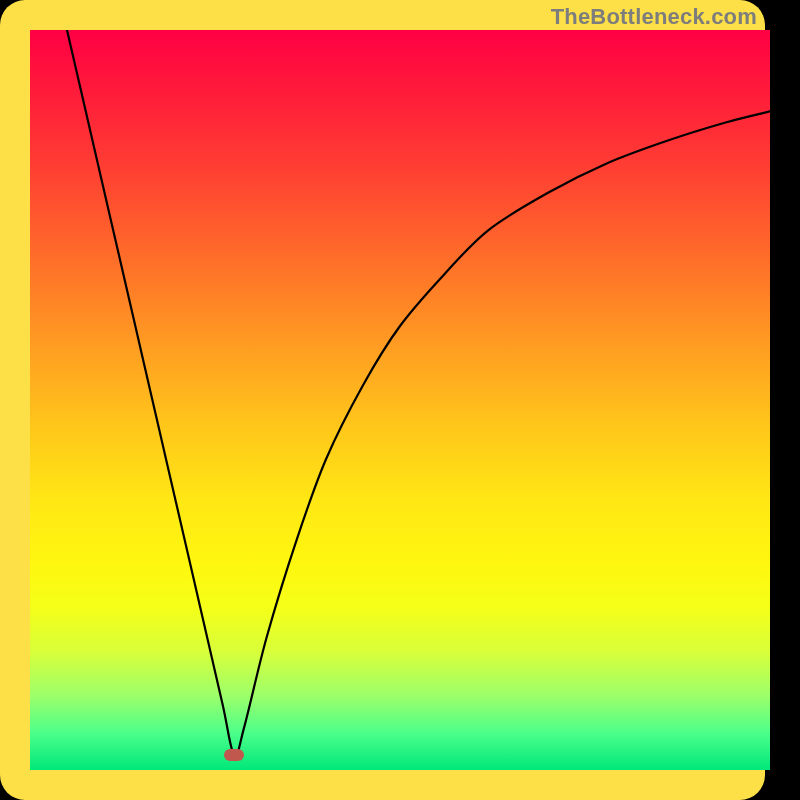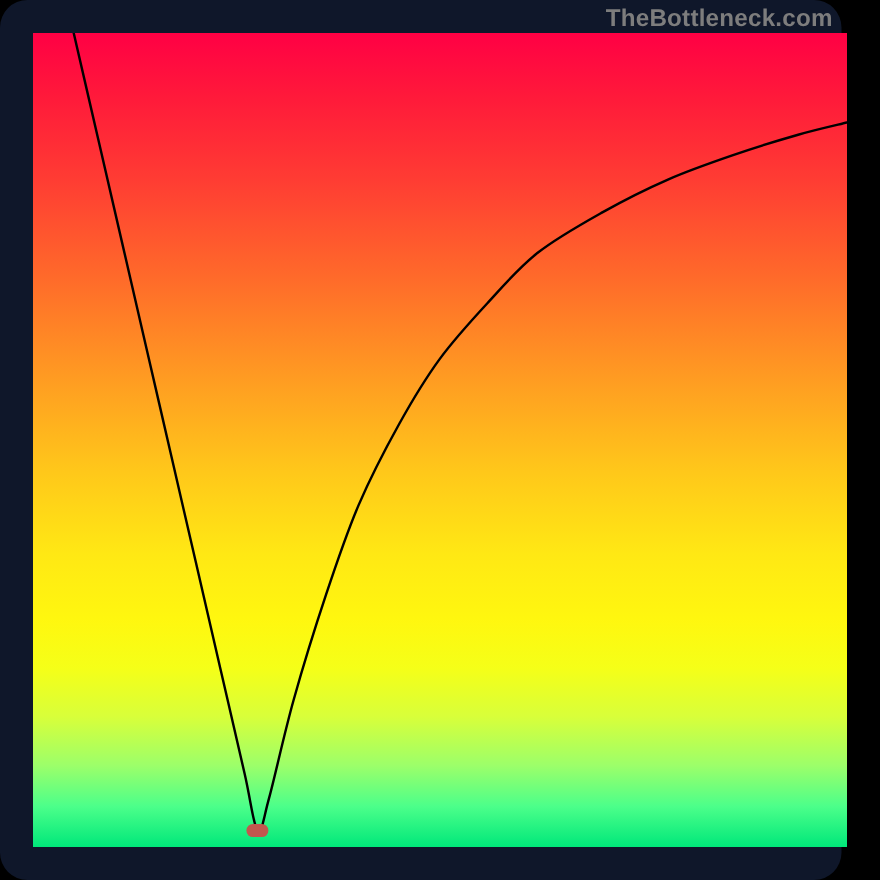--- a/index.html
+++ b/index.html
@@ -1,20 +1,20 @@
 <!DOCTYPE html>
 <html><head>
 <meta charset="utf-8">
 <style>
   * { margin: 0; padding: 0; box-sizing: border-box; }
   html, body { width: 800px; height: 800px; overflow: hidden; background: #000; }
   .frame {
     width: 765px;
     height: 800px;
-    background: #0f172a;
+    background: #fde047;
     position: relative;
     border-radius: 25px;
   }
   .plot-area {
     position: absolute;
     left: 30px;
     top: 30px;
     width: 740px;
     height: 740px;
     background: linear-gradient(to bottom,

